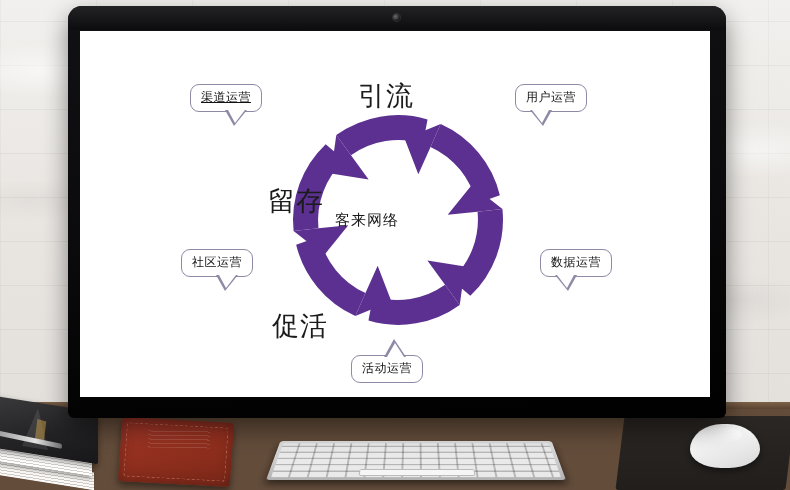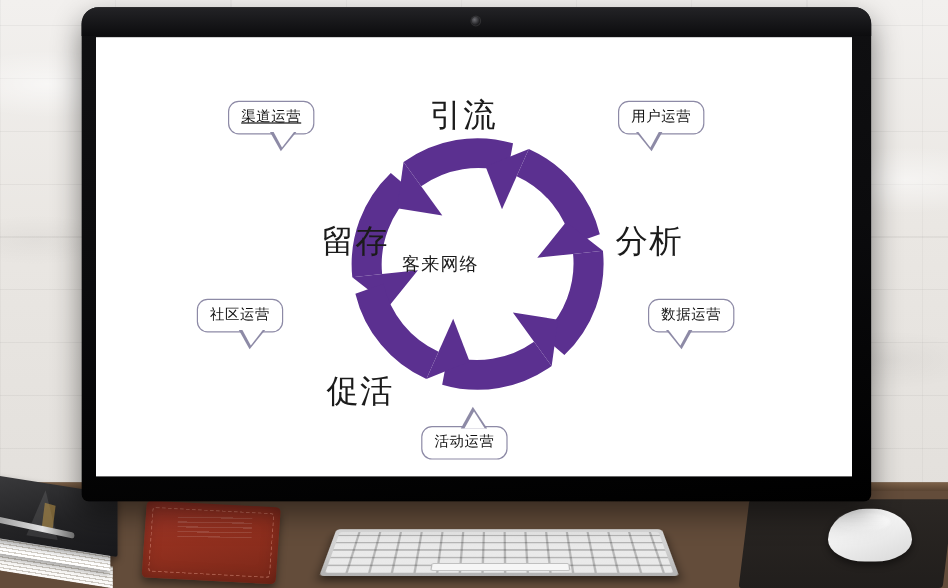--- a/index.html
+++ b/index.html
@@ -344,21 +344,21 @@
   }
   .tail-ur-i {
     right: 18px; top: -13px;
     border-left: 8px solid transparent;
     border-right: 9px solid transparent;
     border-bottom: 14px solid #ffffff;
   }
 
   .b-channel   { left: 110px; top: 53px; text-decoration: underline; }
   .b-user      { left: 435px; top: 53px; }
-  .b-community { left: 84px;  top: 218px; }
+  .b-community { left: 101px;  top: 218px; }
   .b-data      { left: 460px; top: 218px; }
   .b-activity  { left: 271px; top: 300px; margin-top: 24px; }
 </style>
 </head>
 <body>
 
 <div id="stage">
 
   <div class="wall"></div>
   <div class="wall-noise"></div>
@@ -436,21 +436,20 @@
                    L 178 66
                    A 82 82 0 0 0 113 33
                    Z" transform="rotate(204 113 113)"></path>
           <path d="M113 33 L 113 8 L 86 36 L 113 63 Z" transform="rotate(204 113 113)"></path>
         </g>
       </svg>
 
       <div class="center-label">客来网络</div>
 
       <div class="stage-label sl-top">引流</div>
-      <div class="stage-label sl-right">分析</div>
       <div class="stage-label sl-bl">促活</div>
       <div class="stage-label sl-left">留存</div>
 
       <div class="bubble b-channel">
         <span>渠道运营</span>
         <span class="tail tail-dr-o"></span>
         <span class="tail tail-dr-i"></span>
       </div>
 
       <div class="bubble b-user">

